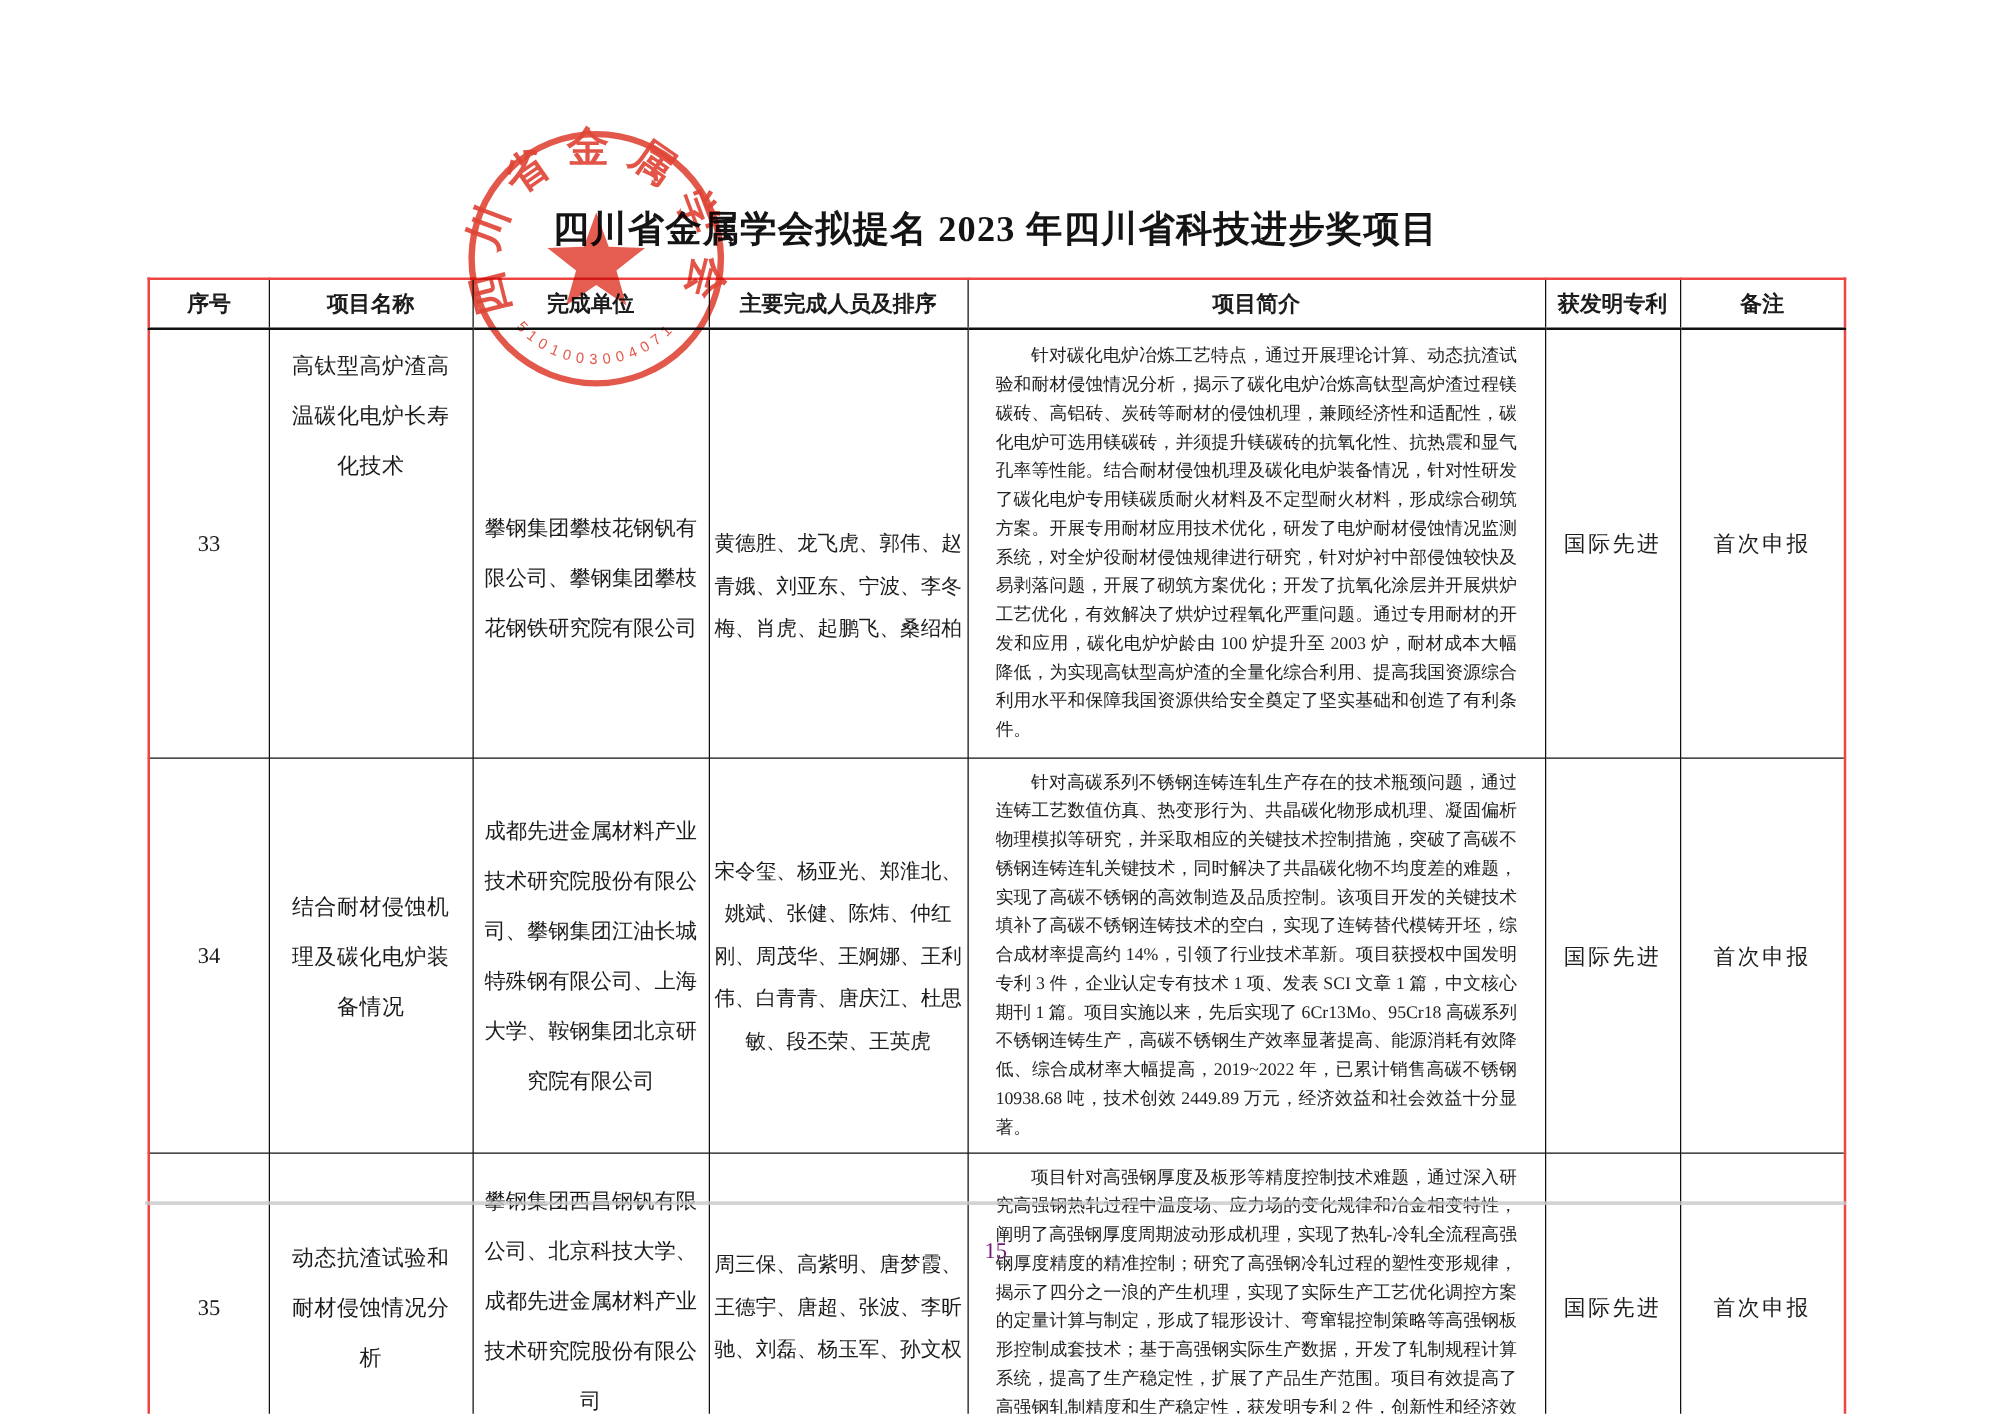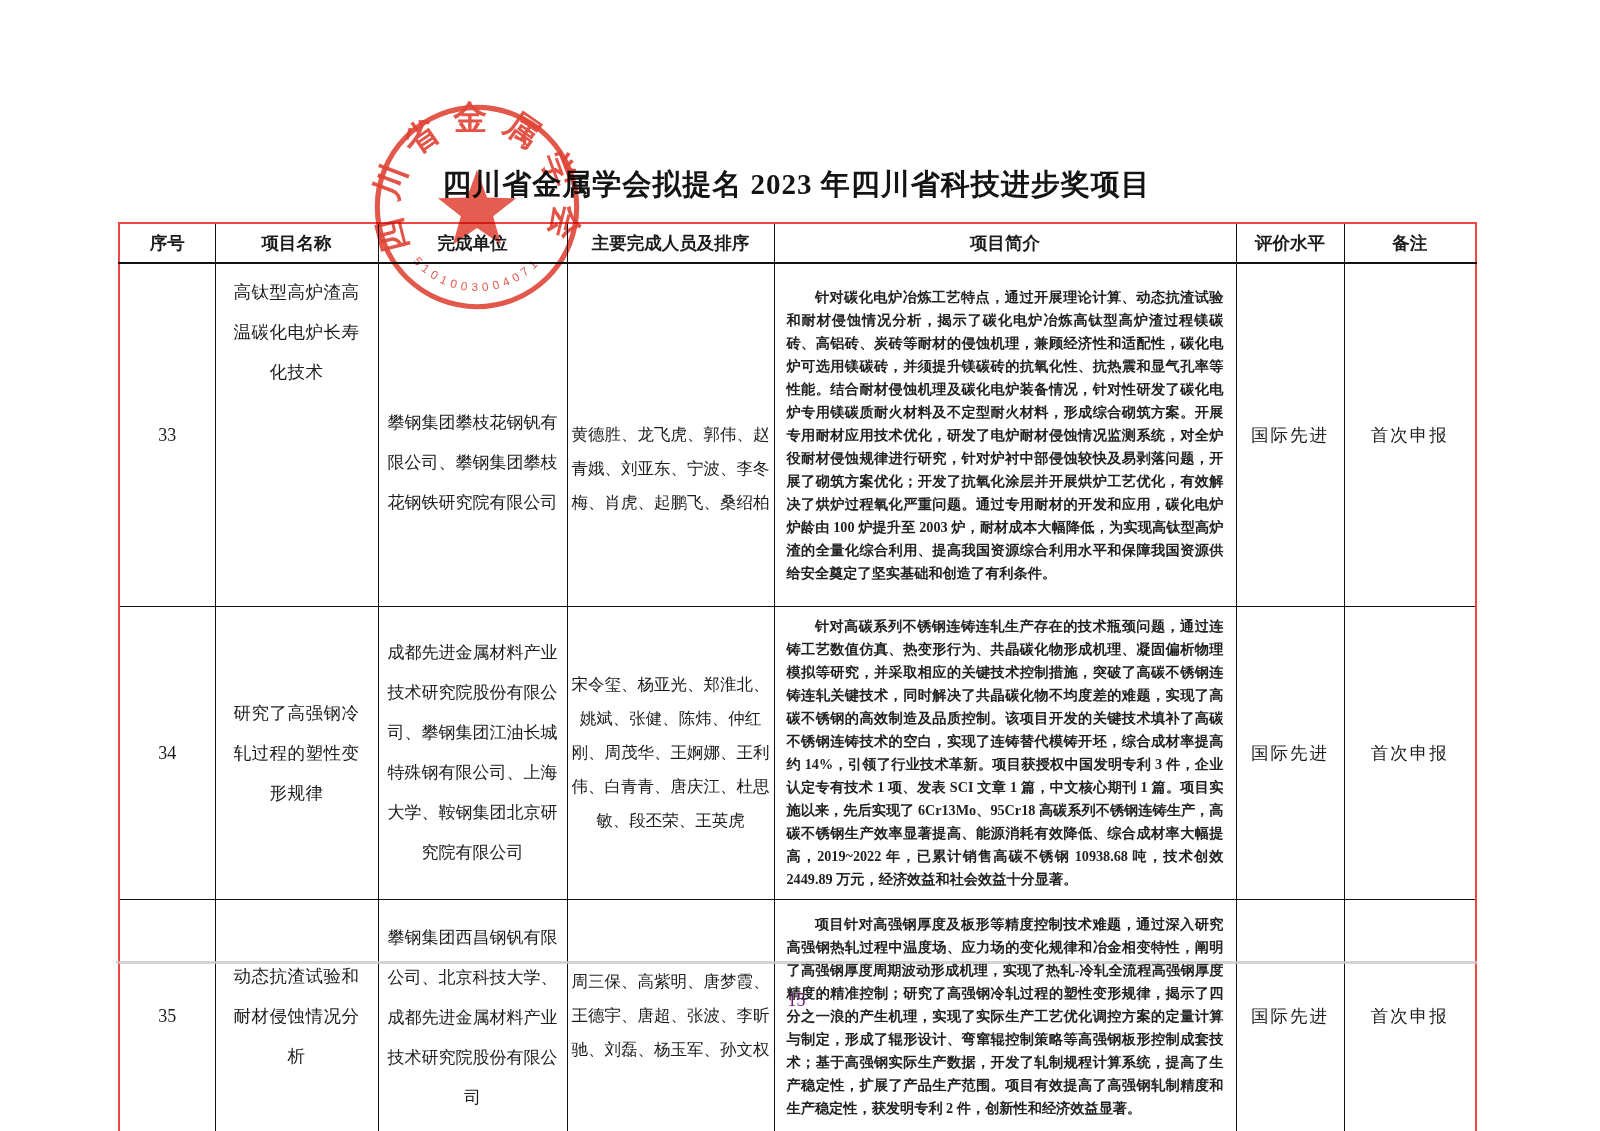--- a/index.html
+++ b/index.html
@@ -48,21 +48,21 @@
   td.cell-org{font-size:17px;line-height:40px;padding:14px 8px;}
   td.cell-people{font-size:16.5px;line-height:34px;padding:2px 4px;}
   td.cell-level,td.cell-note{font-size:17.5px;letter-spacing:2px;margin-left:16px;}
 
   td.va-top{vertical-align:top;}
   .pt-8{padding-top:8px !important;}
   .pt-18{padding-top:18px !important;}
   .pt-70{padding-top:70px !important;}
 
   td.cell-intro{
-    text-align:left;vertical-align:middle;padding:8px 12px;font-weight:bold;
+    text-align:left;vertical-align:middle;padding:8px 22px;
   }
   .intro-text{
     font-size:14.2px;line-height:23px;text-align:justify;
     text-indent:2em;color:#222222;
     font-family:"Liberation Serif","DejaVu Serif",serif;
   }
 
   .bottom-shade{
     position:absolute;left:116px;top:961px;width:1361px;height:3px;
     background:#c9c9c9;opacity:.8;
@@ -108,39 +108,39 @@
         <col style="width:108px">
         <col style="width:132px">
     </colgroup>
     <thead>
       <tr>
         <th>序号</th>
         <th>项目名称</th>
         <th>完成单位</th>
         <th>主要完成人员及排序</th>
         <th>项目简介</th>
-        <th>评价水平</th>
+        <th>获发明专利</th>
         <th>备注</th>
       </tr>
     </thead>
     <tbody>
       <tr class="row-33">
         <td class="cell-no">33</td>
         <td class="cell-name va-top pt-8">高钛型高炉渣高温碳化电炉长寿化技术</td>
         <td class="cell-org pt-70">攀钢集团攀枝花钢钒有限公司、攀钢集团攀枝花钢铁研究院有限公司</td>
         <td class="cell-people pt-70">黄德胜、龙飞虎、郭伟、赵青娥、刘亚东、宁波、李冬梅、肖虎、起鹏飞、桑绍柏</td>
         <td class="cell-intro">
           <div class="intro-text">针对碳化电炉冶炼工艺特点，通过开展理论计算、动态抗渣试验和耐材侵蚀情况分析，揭示了碳化电炉冶炼高钛型高炉渣过程镁碳砖、高铝砖、炭砖等耐材的侵蚀机理，兼顾经济性和适配性，碳化电炉可选用镁碳砖，并须提升镁碳砖的抗氧化性、抗热震和显气孔率等性能。结合耐材侵蚀机理及碳化电炉装备情况，针对性研发了碳化电炉专用镁碳质耐火材料及不定型耐火材料，形成综合砌筑方案。开展专用耐材应用技术优化，研发了电炉耐材侵蚀情况监测系统，对全炉役耐材侵蚀规律进行研究，针对炉衬中部侵蚀较快及易剥落问题，开展了砌筑方案优化；开发了抗氧化涂层并开展烘炉工艺优化，有效解决了烘炉过程氧化严重问题。通过专用耐材的开发和应用，碳化电炉炉龄由 100 炉提升至 2003 炉，耐材成本大幅降低，为实现高钛型高炉渣的全量化综合利用、提高我国资源综合利用水平和保障我国资源供给安全奠定了坚实基础和创造了有利条件。</div>
         </td>
         <td class="cell-level">国际先进</td>
         <td class="cell-note">首次申报</td>
       </tr>
       <tr class="row-34">
         <td class="cell-no">34</td>
-        <td class="cell-name">研究了高强钢冷轧过程的塑性变形规律</td>
+        <td class="cell-name">结合耐材侵蚀机理及碳化电炉装备情况</td>
         <td class="cell-org">成都先进金属材料产业技术研究院股份有限公司、攀钢集团江油长城特殊钢有限公司、上海大学、鞍钢集团北京研究院有限公司</td>
         <td class="cell-people">宋令玺、杨亚光、郑淮北、姚斌、张健、陈炜、仲红刚、周茂华、王婀娜、王利伟、白青青、唐庆江、杜思敏、段丕荣、王英虎</td>
         <td class="cell-intro">
           <div class="intro-text">针对高碳系列不锈钢连铸连轧生产存在的技术瓶颈问题，通过连铸工艺数值仿真、热变形行为、共晶碳化物形成机理、凝固偏析物理模拟等研究，并采取相应的关键技术控制措施，突破了高碳不锈钢连铸连轧关键技术，同时解决了共晶碳化物不均度差的难题，实现了高碳不锈钢的高效制造及品质控制。该项目开发的关键技术填补了高碳不锈钢连铸技术的空白，实现了连铸替代模铸开坯，综合成材率提高约 14%，引领了行业技术革新。项目获授权中国发明专利 3 件，企业认定专有技术 1 项、发表 SCI 文章 1 篇，中文核心期刊 1 篇。项目实施以来，先后实现了 6Cr13Mo、95Cr18 高碳系列不锈钢连铸生产，高碳不锈钢生产效率显著提高、能源消耗有效降低、综合成材率大幅提高，2019~2022 年，已累计销售高碳不锈钢 10938.68 吨，技术创效 2449.89 万元，经济效益和社会效益十分显著。</div>
         </td>
         <td class="cell-level">国际先进</td>
         <td class="cell-note">首次申报</td>
       </tr>
       <tr class="row-35">
         <td class="cell-no">35</td>

